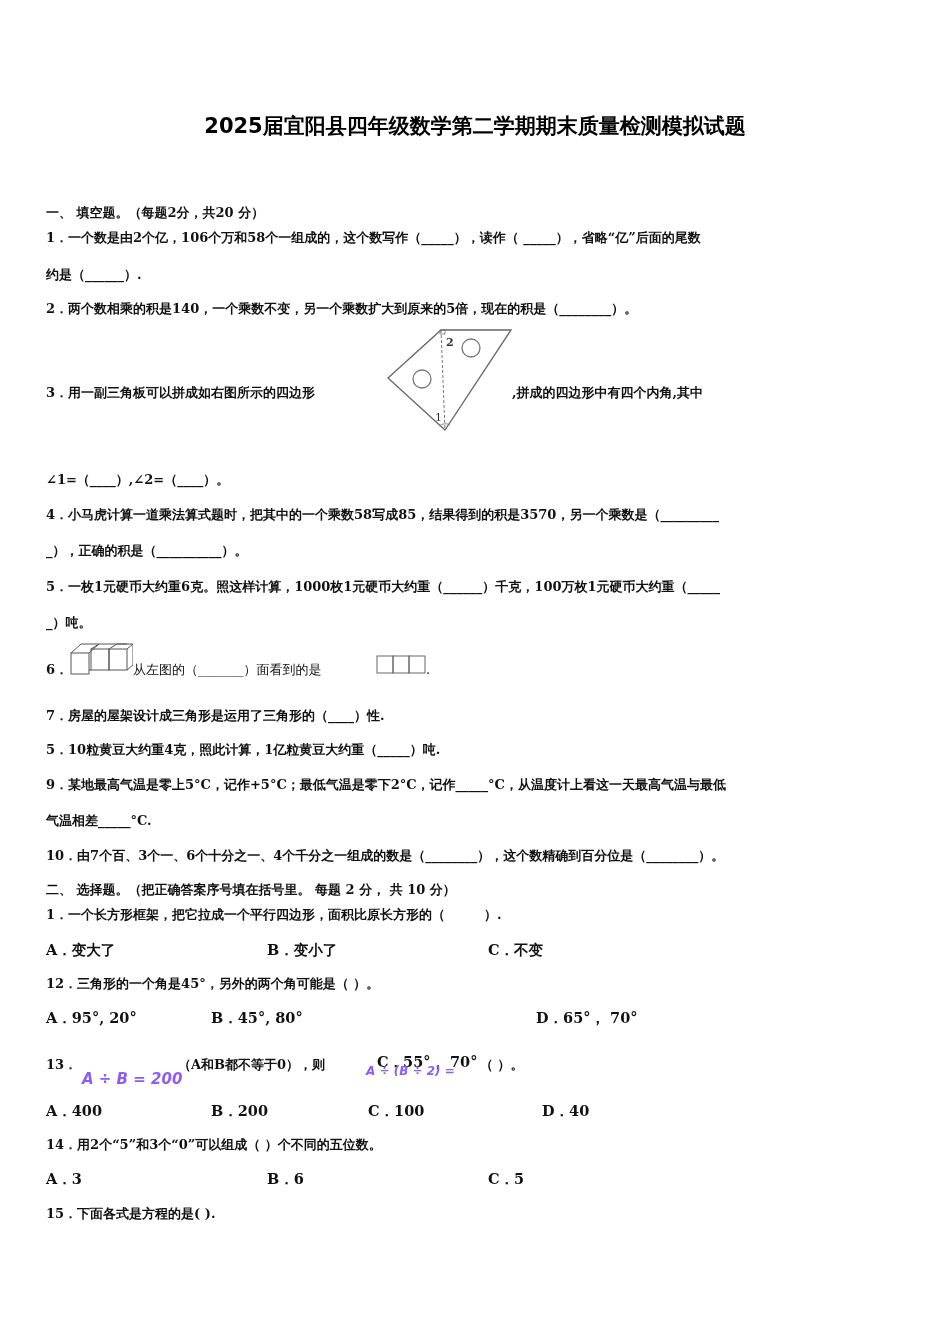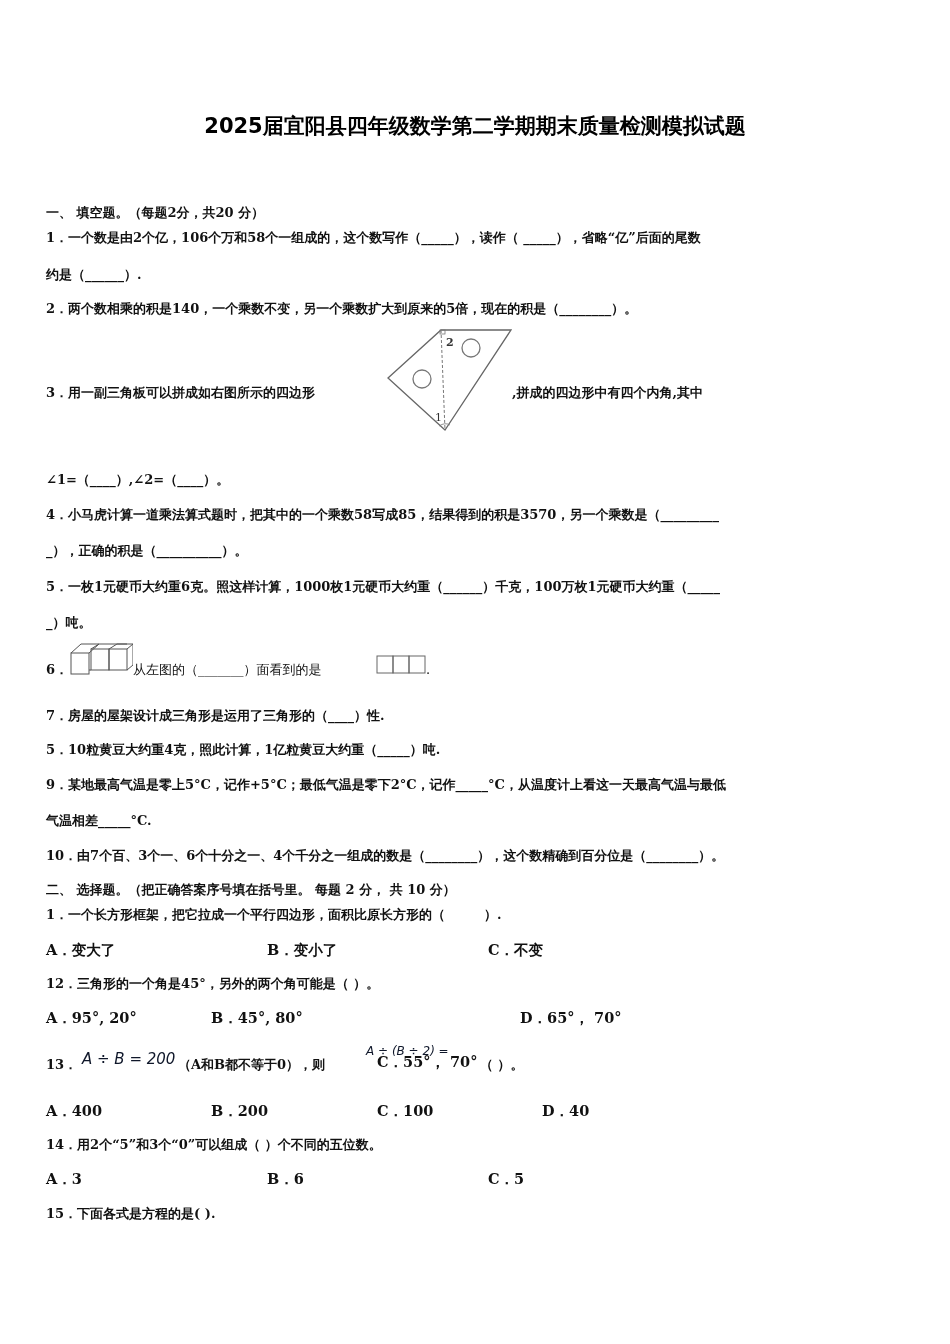--- a/index.html
+++ b/index.html
@@ -41,23 +41,24 @@
       font-size: 14.5px;
       font-weight: bold;
       white-space: nowrap;
       line-height: 20px;
     }
     .figure {
       position: absolute;
     }
     .math {
       font-family: "DejaVu Sans", "Liberation Sans", sans-serif;
-      color: #0f172a;
-      font-weight: normal;
+      color: #8b5cf6;
+      font-weight: bold;
       font-style: italic;
+      margin-top: 20px;
     }
   </style>
 </head>
 <body>
 
 <div class="page-title">2025届宜阳县四年级数学第二学期期末质量检测模拟试题</div>
 
 <div class="line" style="top:203px;">一、 填空题。（每题2分，共20 分）</div>
 
 <div class="line" style="top:228px;">1．一个数是由2个亿，106个万和58个一组成的，这个数写作（_____），读作（ _____），省略“亿”后面的尾数</div>
@@ -129,30 +130,30 @@
 
 <div class="line" style="top:905px;">1．一个长方形框架，把它拉成一个平行四边形，面积比原长方形的（　　　）.</div>
 <div class="opt" style="top:940px; left:46px;">A．变大了</div>
 <div class="opt" style="top:940px; left:267px;">B．变小了</div>
 <div class="opt" style="top:940px; left:488px;">C．不变</div>
 
 <div class="line" style="top:974px;">12．三角形的一个角是45°，另外的两个角可能是（  ）。</div>
 <div class="opt" style="top:1008px; left:46px;">A．95°, 20°</div>
 <div class="opt" style="top:1008px; left:211px;">B．45°, 80°</div>
 <div class="opt" style="top:1008px; left:377px;margin-top:44px;">C．55°，  70°</div>
-<div class="opt" style="top:1008px; left:520px;">D．65°，  70°</div>
+<div class="opt" style="top:1008px; left:536px;">D．65°，  70°</div>
 
 <div class="line" style="top:1055px;">13．</div>
 <div class="line math" style="top:1049px; left:82px; font-size:15px;">A ÷ B = 200</div>
 <div class="line" style="top:1055px; left:178px;">（A和B都不等于0），则</div>
 <div class="line math" style="top:1041px; left:366px; font-size:12px;">A ÷ (B ÷ 2) =</div>
 <div class="line" style="top:1055px; left:480px;">（  ）。</div>
 <div class="opt" style="top:1101px; left:46px;">A．400</div>
 <div class="opt" style="top:1101px; left:211px;">B．200</div>
-<div class="opt" style="top:1101px; left:377px;">C．100</div>
+<div class="opt" style="top:1101px; left:368px;">C．100</div>
 <div class="opt" style="top:1101px; left:542px;">D．40</div>
 
 <div class="line" style="top:1135px;">14．用2个“5”和3个“0”可以组成（  ）个不同的五位数。</div>
 <div class="opt" style="top:1169px; left:46px;">A．3</div>
 <div class="opt" style="top:1169px; left:267px;">B．6</div>
 <div class="opt" style="top:1169px; left:488px;">C．5</div>
 
 <div class="line" style="top:1204px;">15．下面各式是方程的是(  ).</div>
 
 </body></html>

